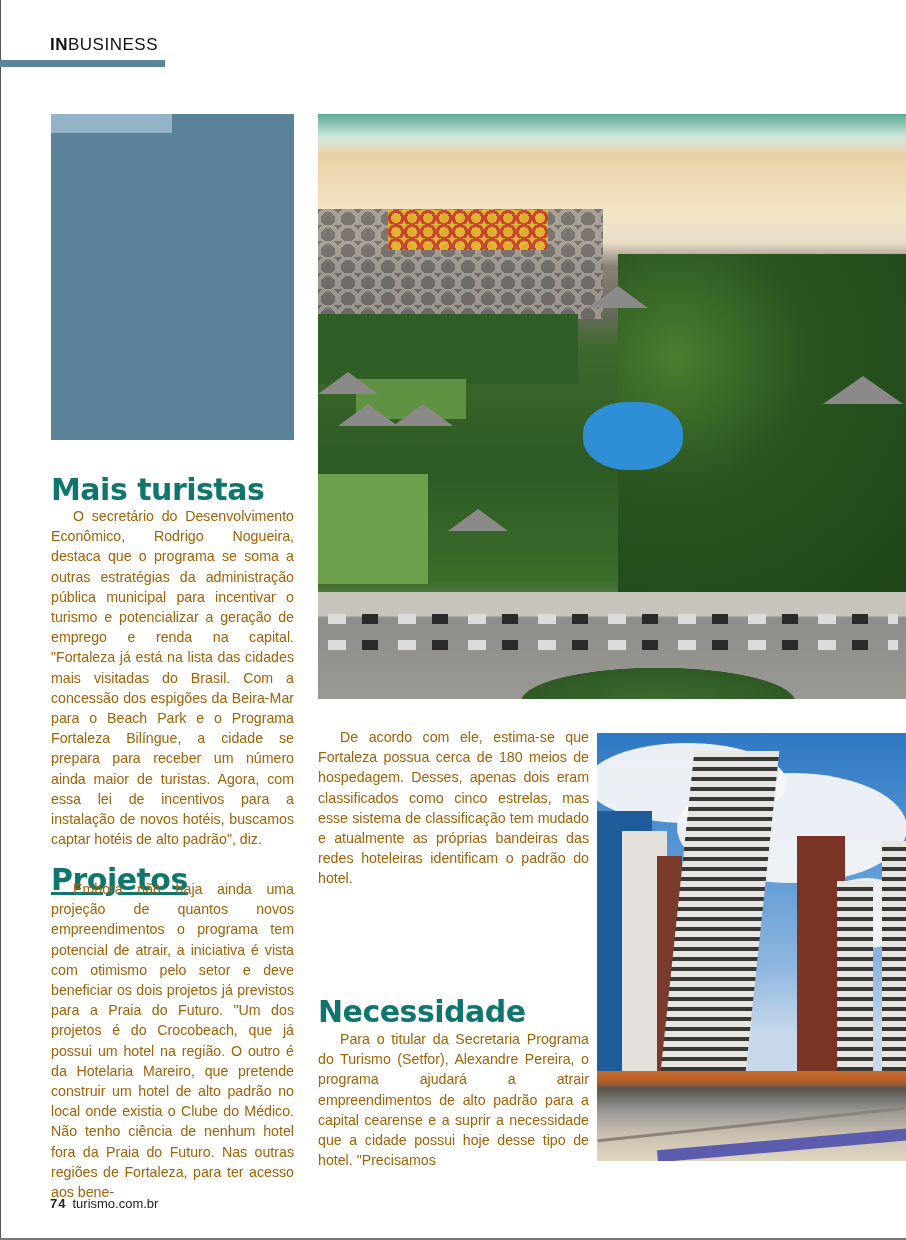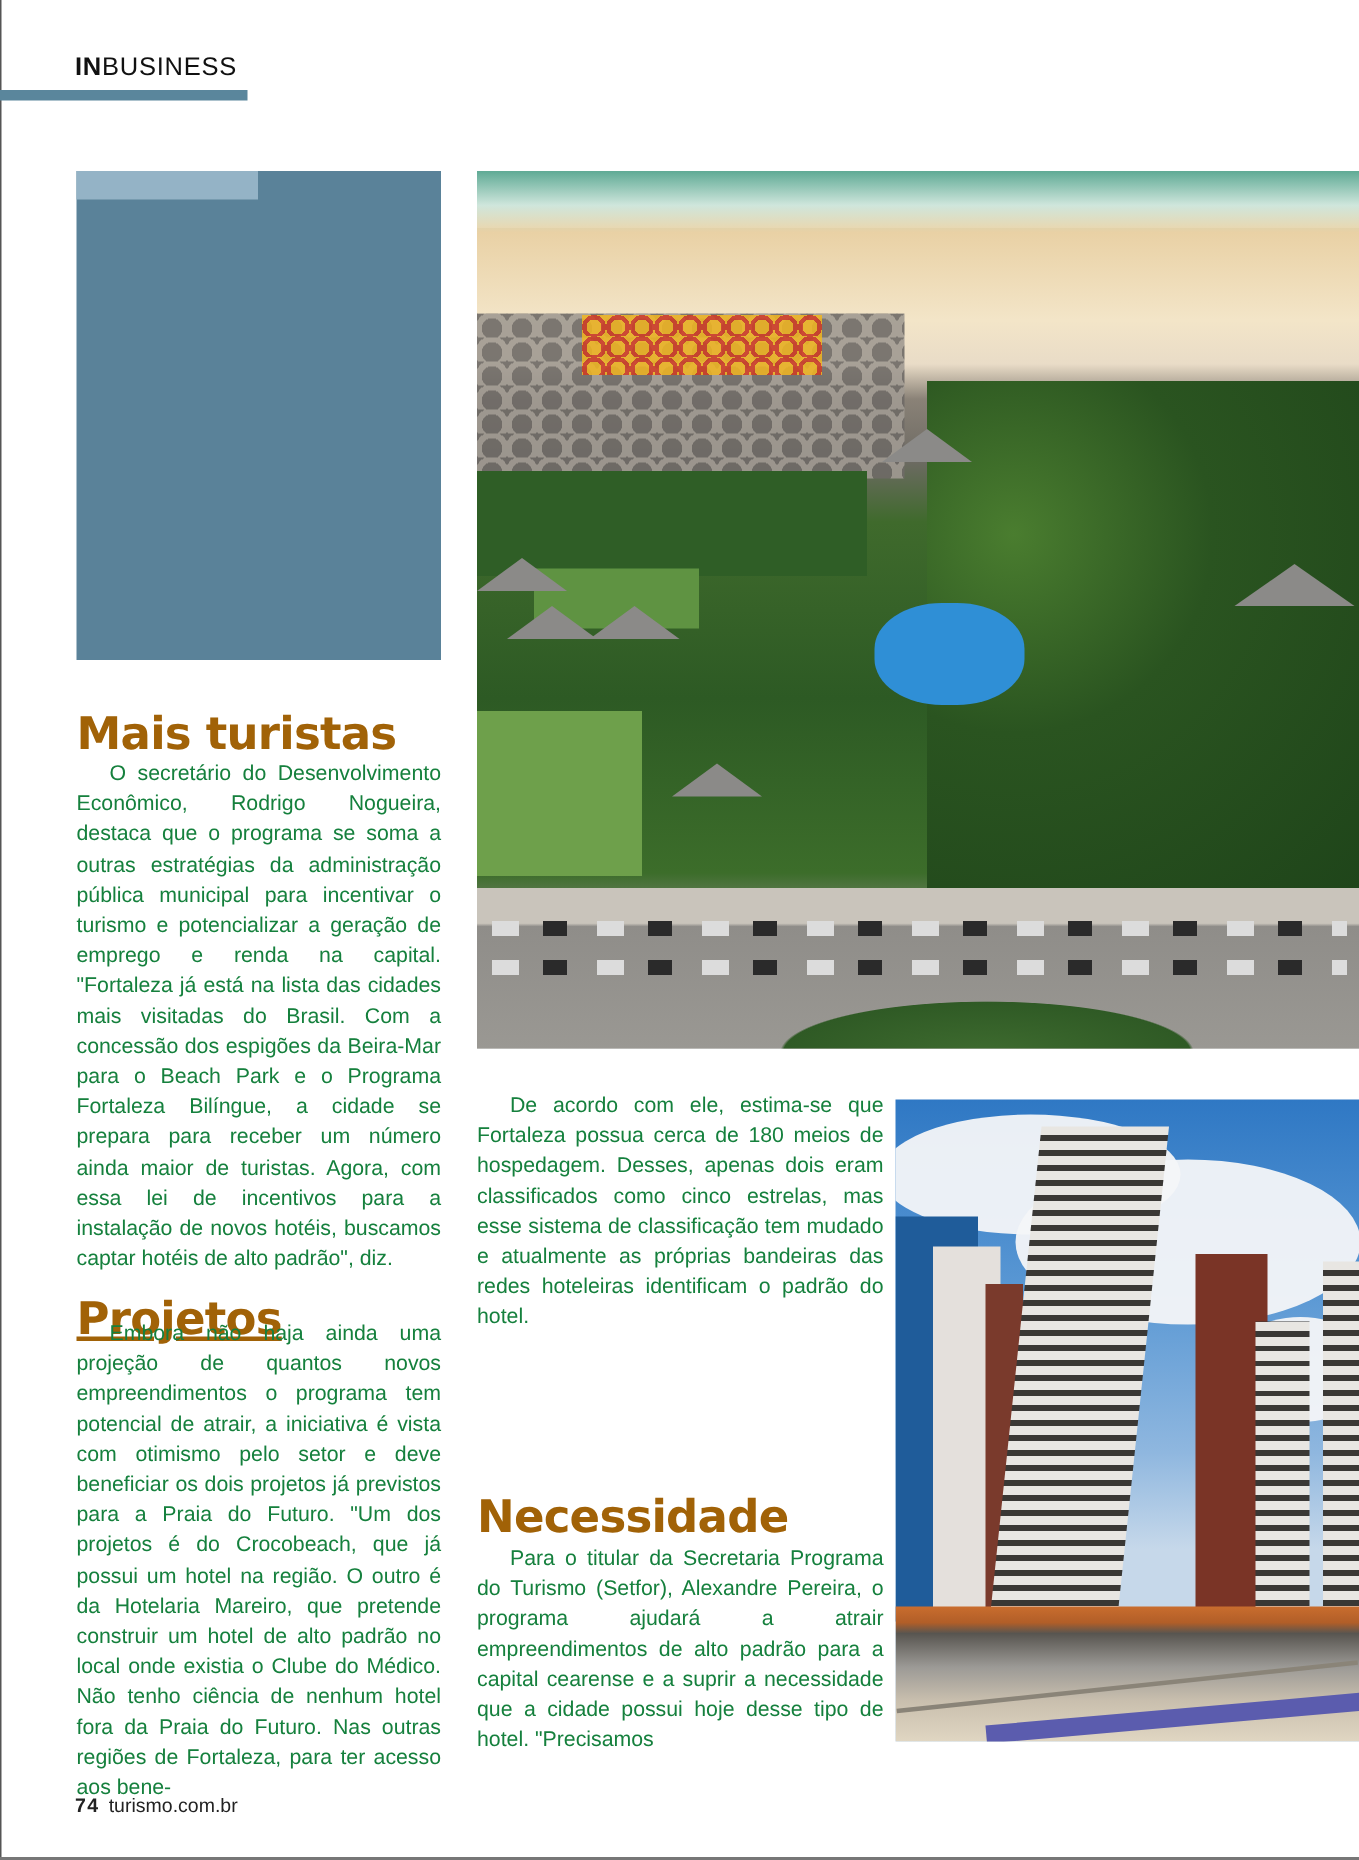--- a/index.html
+++ b/index.html
@@ -11,22 +11,22 @@
   .header { position:absolute; left:50px; top:35px; font-size:17px; letter-spacing:0.5px; color:#111; }
   .header .in { font-weight:bold; }
   .header-bar { position:absolute; left:0; top:60px; width:165px; height:7px; background:#5a869c; }
 
   .quote-box { position:absolute; left:51px; top:114px; width:243px; height:326px; background:#5a8299; }
   .quote-tab { position:absolute; left:0; top:0; width:121px; height:19px; background:#94b3c6; }
   .quote-text { position:absolute; left:30px; top:33px; width:205px; color:#ffffff; font-weight:bold;
     font-size:15.5px; line-height:25px; letter-spacing:0.4px; white-space:pre-line; }
 
   h2.section { position:absolute; font-family:"DejaVu Sans", sans-serif; font-weight:bold; font-size:30px;
-    letter-spacing:-0.5px; color:#a16207; line-height:32px; }
-  .col { position:absolute; font-size:14.2px; line-height:20.2px; text-align:justify; color:#15803d; }
+    letter-spacing:-0.5px; color:#0f766e; line-height:32px; }
+  .col { position:absolute; font-size:14.2px; line-height:20.2px; text-align:justify; color:#a16207; }
   .col p { text-indent:22px; }
   .col p.cont { text-indent:0; }
 
   .photo-beach { position:absolute; left:318px; top:114px; width:588px; height:585px; overflow:hidden;
     background:linear-gradient(180deg,#7fb9a8 0%,#bfd9c6 4%,#e9d1a5 7%,#f3e5c8 17%,#e9dcc7 22%,#8a8277 26%,#6d6a63 33%,#3f6a2c 40%,#2d5a24 60%,#3c6d2a 80%,#8e8c86 87%,#b8b6b0 92%,#8b8a86 100%); }
   .photo-beach .sea { position:absolute; left:0; top:0; width:100%; height:38px;
     background:linear-gradient(180deg,#5faa95,#cfe6dc 60%,#e8d8b2); }
   .photo-beach .umbrellas { position:absolute; left:0; top:95px; width:285px; height:110px;
     background:repeating-radial-gradient(circle at 10px 10px,#6e6a66 0 7px,#a09a92 7px 11px);
     background-size:20px 16px; opacity:0.9; }

